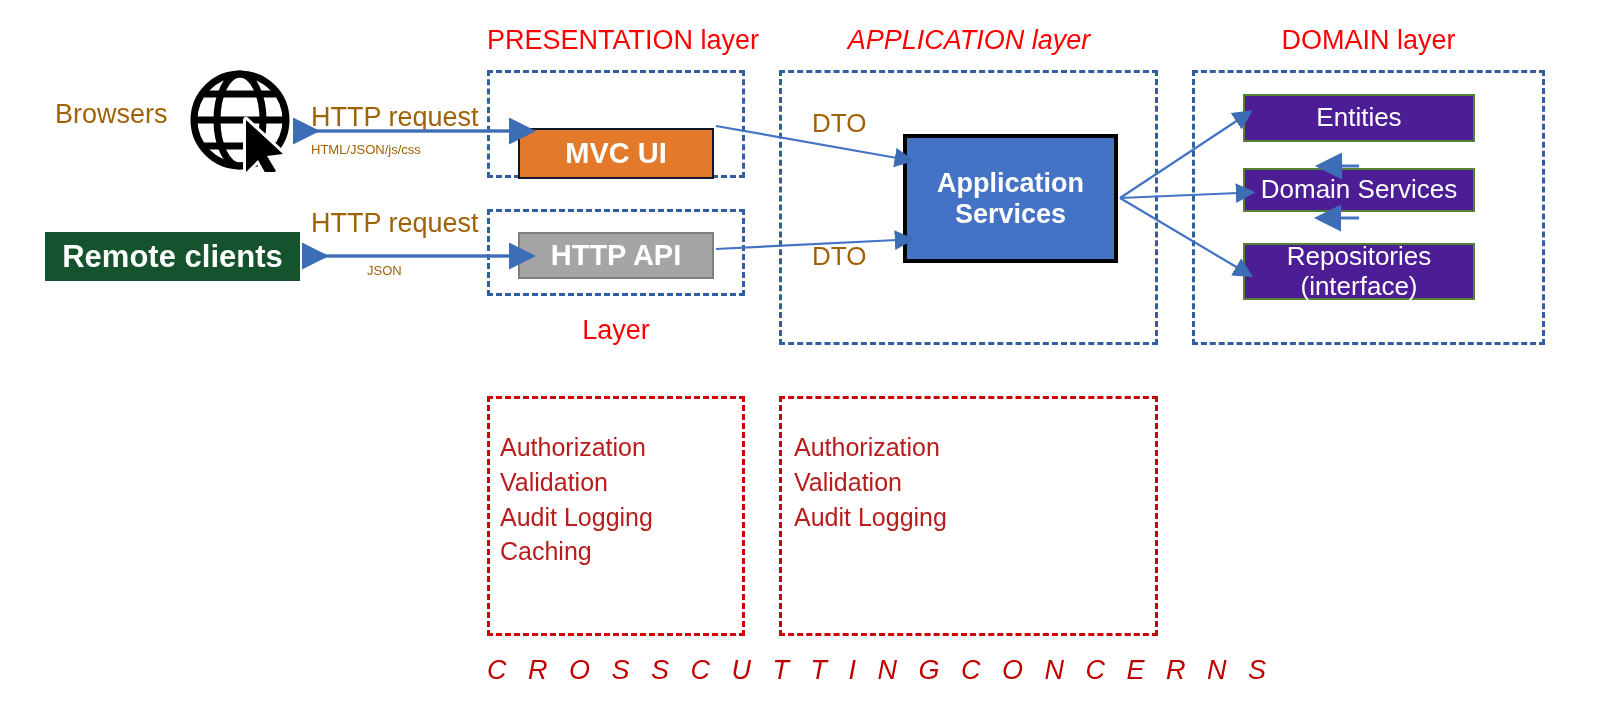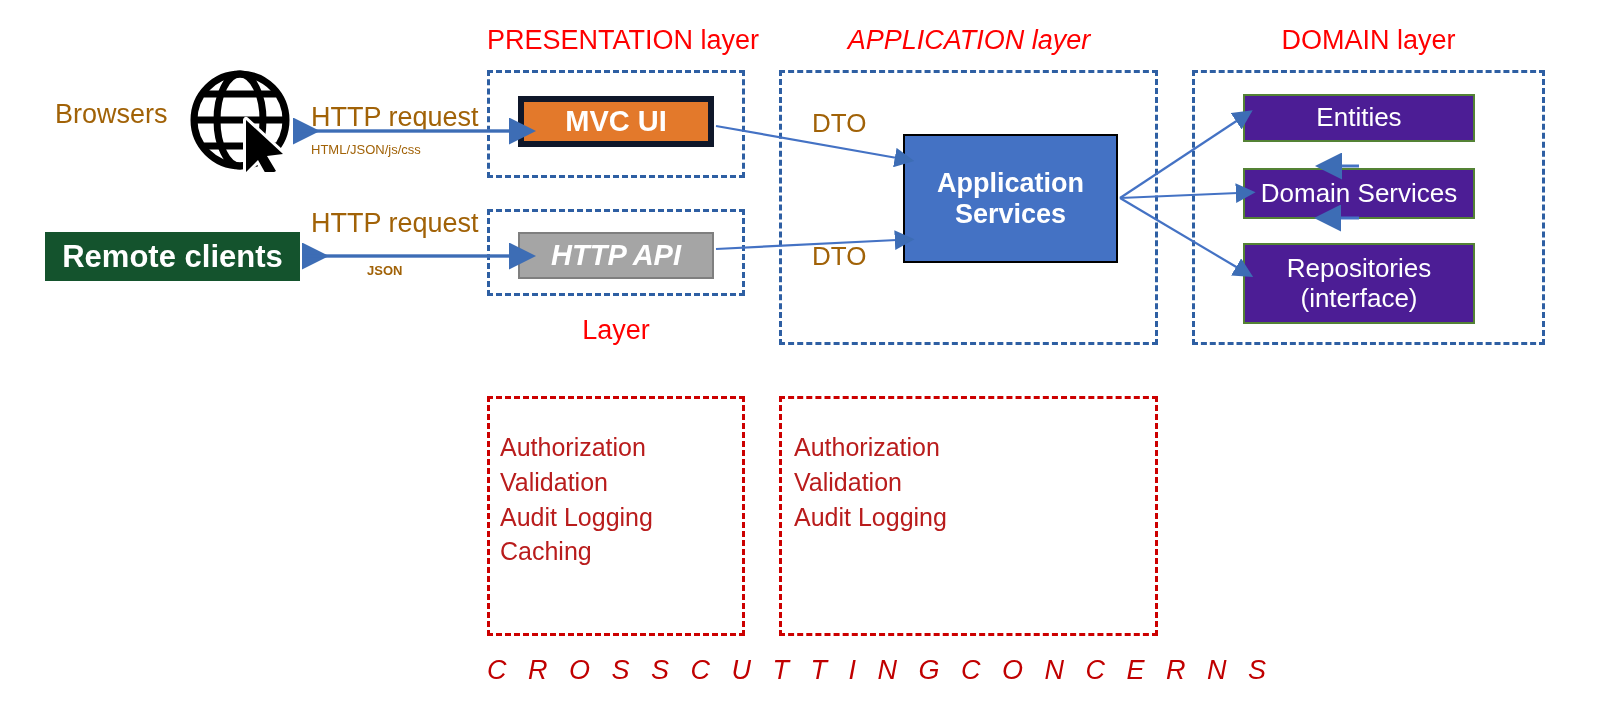--- a/index.html
+++ b/index.html
@@ -47,33 +47,34 @@
     box-sizing: border-box;
     display: flex;
     align-items: center;
     justify-content: center;
     text-align: center;
     color: #ffffff;
     line-height: 1.13;
   }
   .comp-mvc {
     background: #E3792B;
-    border: 6px solid #0f172a;
+    border: 2px solid #0f172a;
     font-weight: bold;
     font-size: 29px;
+    margin-top: 32px;
   }
   .comp-api {
     background: #A5A5A5;
     border: 2px solid #7F7F7F;
     font-weight: bold;
     font-size: 29px;
   }
   .comp-appsvc {
     background: #4472C4;
-    border: 2px solid #000000;
+    border: 4px solid #000000;
     font-weight: bold;
     font-size: 27px;
   }
   .comp-green {
     background: #4c1d95;
     border: 2px solid #548235;
     font-weight: normal;
     font-size: 26px;
   }
   .comp-black {
@@ -151,39 +152,39 @@
       <path d="M58 52 L58 104 L70 92 L79 108 L88 103 L79 88 L95 86 Z" fill="#000000"></path>
     </svg>
   </div>
 
   <div class="abs comp comp-black" style="left:45px; top:232px; width:255px; height:49px;">Remote clients</div>
 
   <div class="abs lbl lbl-big" style="left:311px; top:102px;">HTTP request</div>
   <div class="abs lbl lbl-small" style="left:311px; top:142px;">HTML/JSON/js/css</div>
 
   <div class="abs lbl lbl-big" style="left:311px; top:208px;">HTTP request</div>
-  <div class="abs lbl lbl-small" style="left:367px; top:263px;font-weight:bold;">JSON</div>
+  <div class="abs lbl lbl-small" style="left:367px; top:263px;">JSON</div>
 
   <div class="abs lbl lbl-dto" style="left:812px; top:108px;">DTO</div>
   <div class="abs lbl lbl-dto" style="left:812px; top:241px;">DTO</div>
 
   <div class="abs comp comp-mvc" style="left:518px; top:96px; width:196px; height:51px;">MVC UI</div>
 
-  <div class="abs comp comp-api" style="left:518px; top:232px; width:196px; height:47px;font-style:italic;">HTTP API</div>
+  <div class="abs comp comp-api" style="left:518px; top:232px; width:196px; height:47px;">HTTP API</div>
 
   <div class="abs comp comp-appsvc" style="left:903px; top:134px; width:215px; height:129px; flex-direction:column;">
     <span>Application</span>
     <span>Services</span>
   </div>
 
   <div class="abs comp comp-green" style="left:1243px; top:94px; width:232px; height:48px;">Entities</div>
 
-  <div class="abs comp comp-green" style="left:1243px; top:168px; width:232px; height:51px;text-align:right;">Domain Services</div>
-
-  <div class="abs comp comp-green" style="left:1243px; top:243px; width:232px; height:81px; flex-direction:column;">
+  <div class="abs comp comp-green" style="left:1243px; top:168px; width:232px; height:44px;text-align:right;">Domain Services</div>
+
+  <div class="abs comp comp-green" style="left:1243px; top:243px; width:232px; height:57px; flex-direction:column;">
     <span>Repositories</span>
     <span>(interface)</span>
   </div>
 
   <div class="abs layer-title" style="left:487px; top:315px; width:258px;">
     <div>Layer</div>
   </div>
 
   <div class="abs cc-box" style="left:487px; top:396px; width:258px; height:240px;"></div>
   <div class="abs cc-list" style="left:500px; top:430px;">

